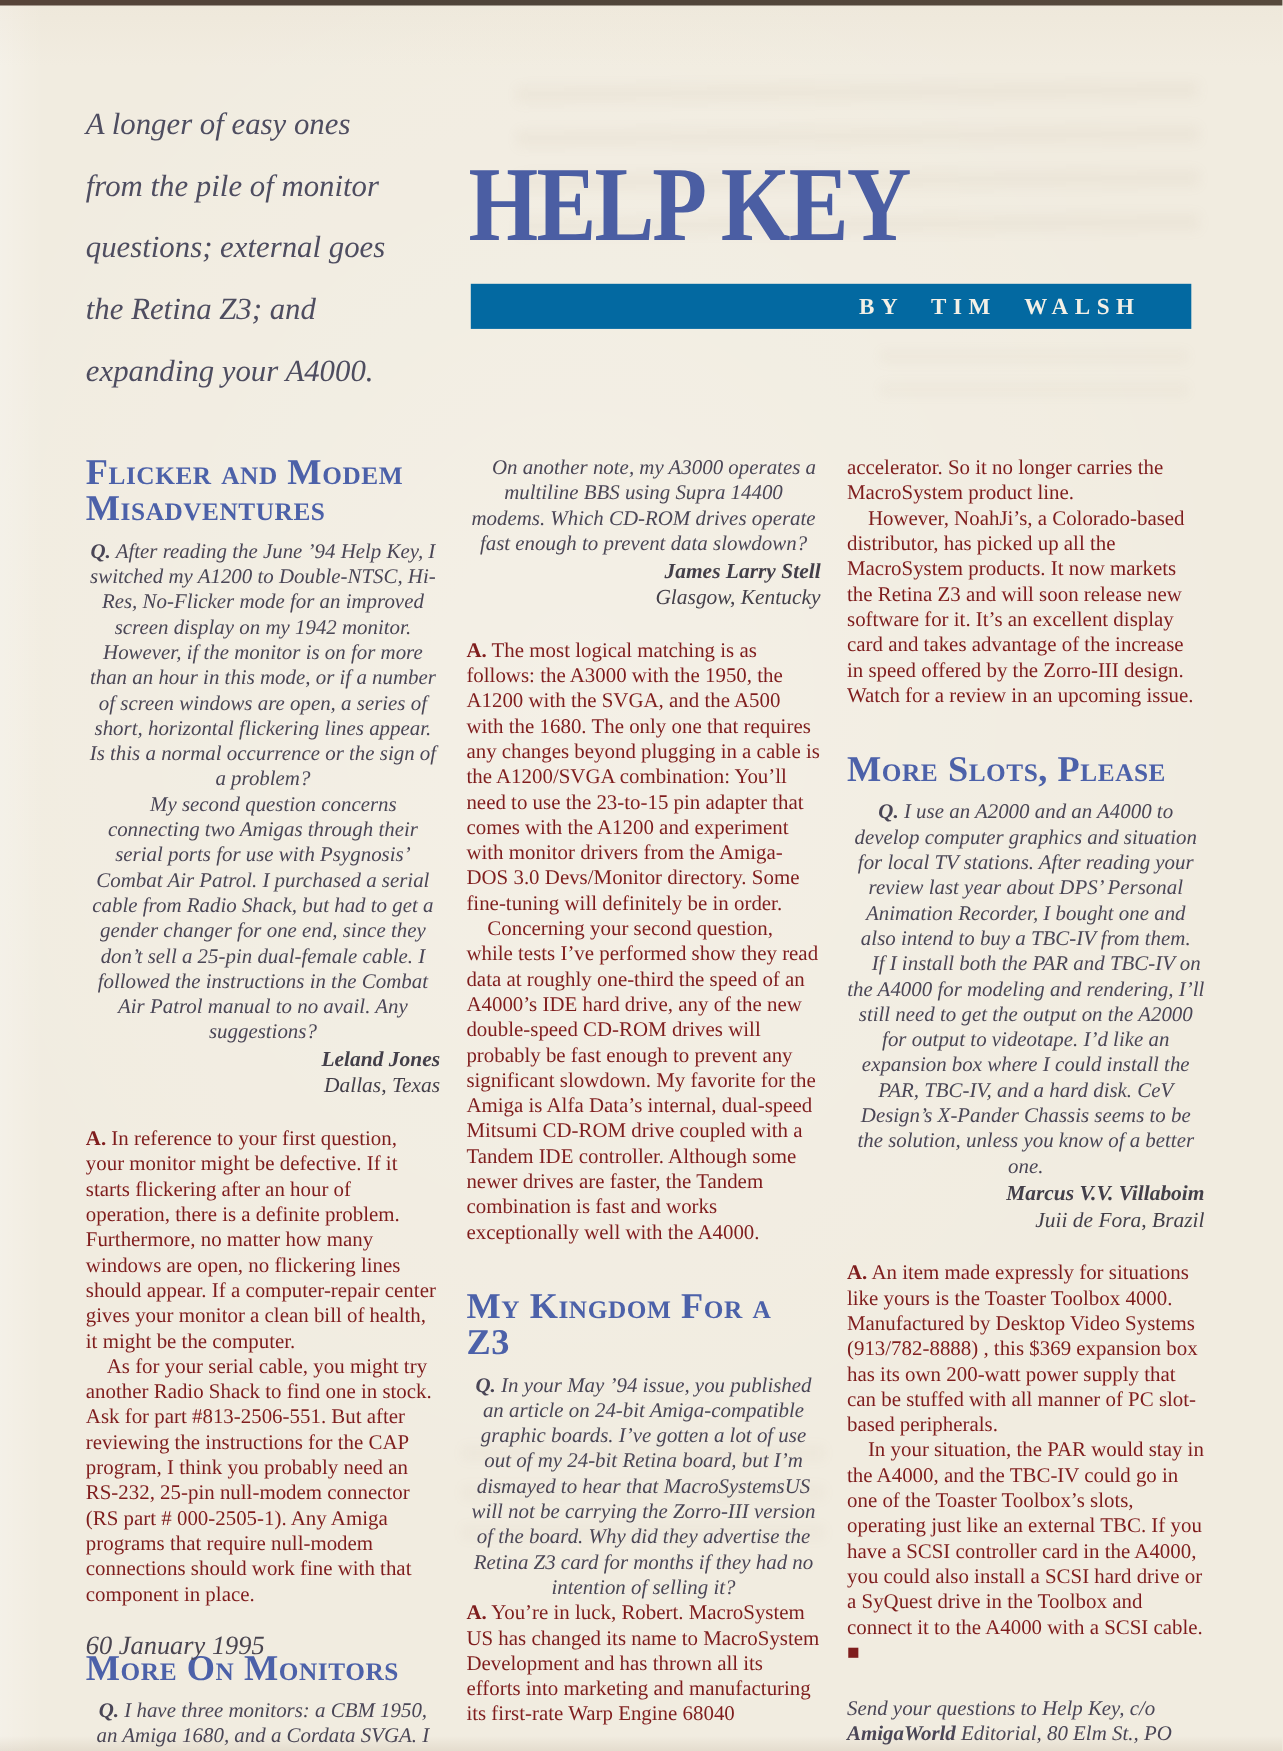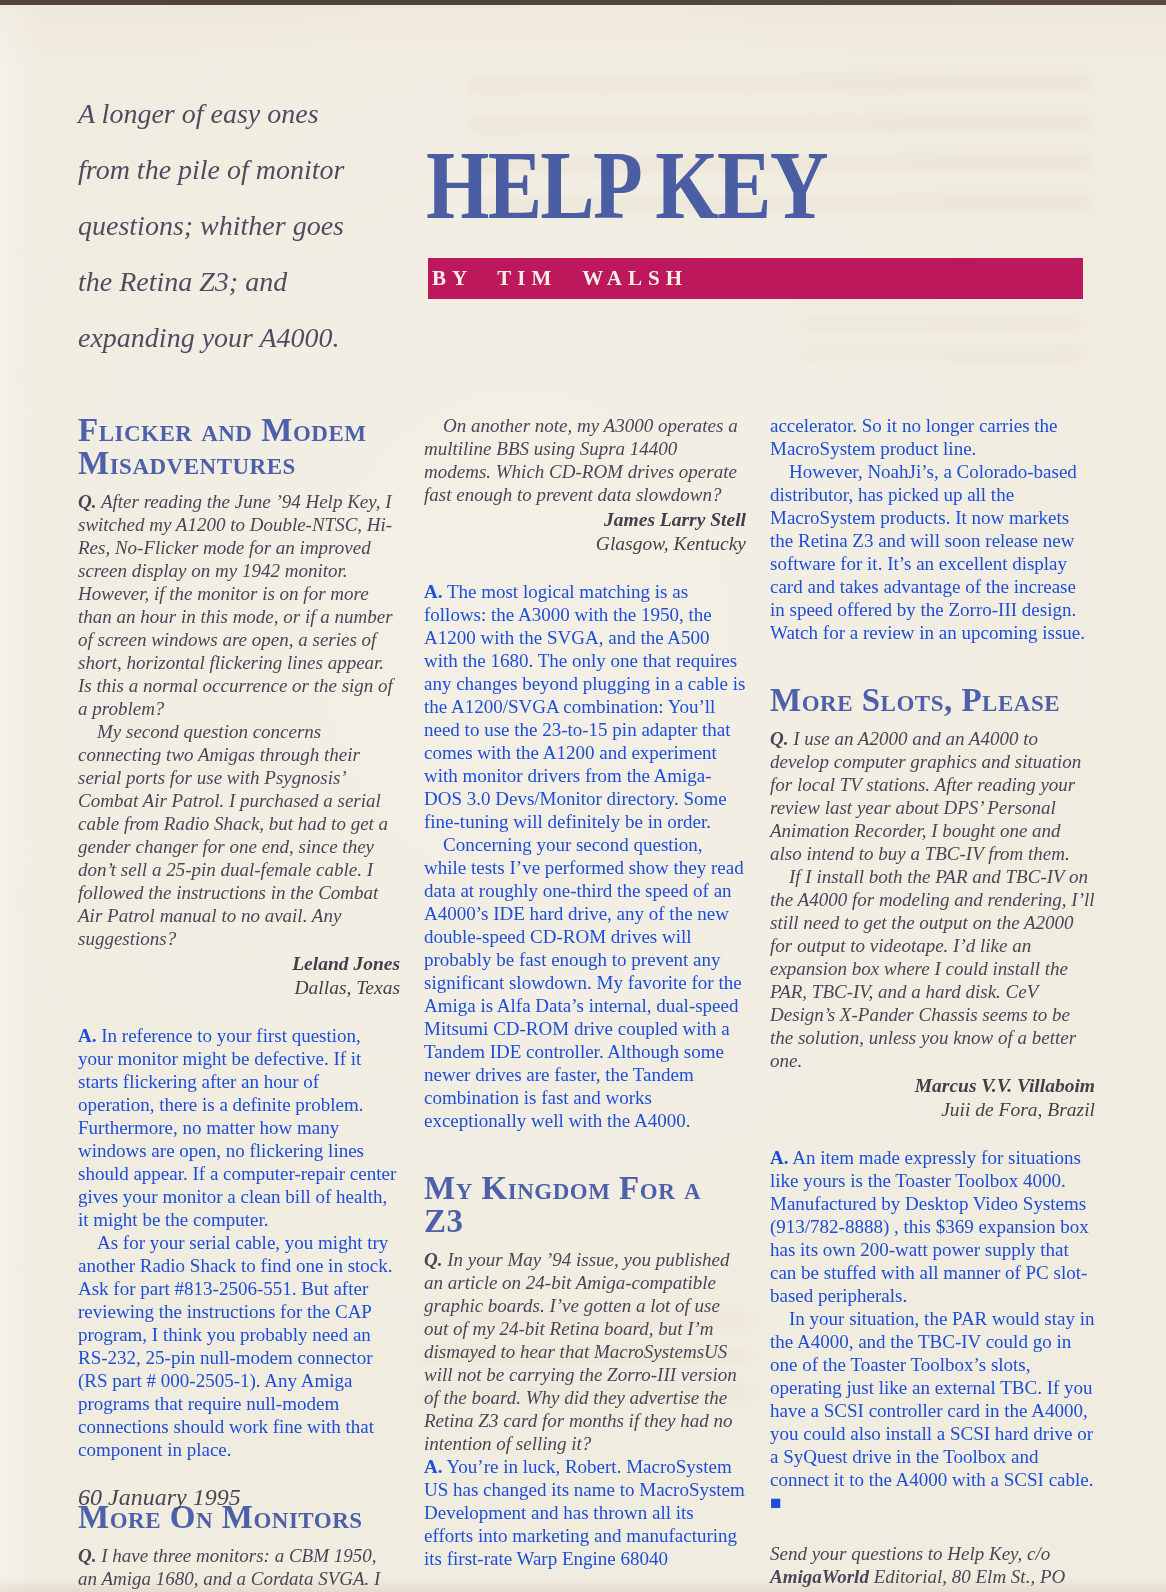--- a/index.html
+++ b/index.html
@@ -45,44 +45,44 @@
   .intro .line{white-space:nowrap;}
 
   .title{
     position:absolute;left:426px;top:136px;
     color:#4b5ea3;font-weight:bold;font-size:97px;line-height:100px;
     letter-spacing:-2px;white-space:nowrap;
     transform:scaleX(.84);transform-origin:left top;
   }
   .byline-bar{
     position:absolute;left:428px;top:258px;width:655px;height:41px;
-    background:#be185d;
-    display:flex;align-items:center;justify-content:flex-start;
-    padding:4px;box-sizing:border-box;
+    background:#0369a1;
+    display:flex;align-items:center;justify-content:flex-end;
+    padding:16px;box-sizing:border-box;
   }
   .byline-text{
     color:#f3f0e6;font-weight:bold;font-size:21px;
     letter-spacing:6px;word-spacing:14px;margin-right:30px;white-space:nowrap;
   }
 
   .columns{
     position:absolute;left:78px;top:414px;width:1012px;
     display:flex;
   }
   .col{width:322px;flex:0 0 auto;}
   .col + .col{margin-left:24px;}
   .col3{width:325px;margin-left:19px;}
 
   .section-heading{
     font-variant:small-caps;font-weight:bold;color:#4c61a9;
     font-size:33px;line-height:33px;margin:0 0 10px 0;letter-spacing:.5px;
   }
   .mt{margin-top:40px;}
-  p{margin:0;font-size:19px;line-height:23px;color:#1d4ed8;}
-  p.q{font-style:italic;color:#4a4656;}
+  p{margin:0;font-size:19px;line-height:23px;color:#7f1d1d;}
+  p.q{font-style:italic;color:#4a4656;text-align:center;}
   p.indent{text-indent:19px;}
   .marker{font-weight:bold;}
   .sig{text-align:right;font-style:italic;font-size:19.5px;line-height:24px;color:#433f49;margin:2px 0 24px 0;}
   .sig-name{font-weight:bold;}
   .outro{font-style:italic;margin-top:28px;color:#4a4656;}
   .outro b{font-style:italic;}
 
   .footer{
     position:absolute;left:78px;top:1484px;
     font-style:italic;font-size:24px;color:#4a4550;
@@ -93,21 +93,21 @@
 
 <div class="paper-tint"></div>
 <div class="top-edge"></div>
 <div class="ghost ghost-a"></div>
 <div class="ghost ghost-b"></div>
 <div class="ghost ghost-c"></div>
 
 <div class="intro">
   <div class="line">A longer of easy ones</div>
   <div class="line">from the pile of monitor</div>
-  <div class="line">questions; whither goes</div>
+  <div class="line">questions; external goes</div>
   <div class="line">the Retina Z3; and</div>
   <div class="line">expanding your A4000.</div>
 </div>
 
 <div class="title">HELP KEY</div>
 
 <div class="byline-bar">
   <span class="byline-text">BY TIM WALSH</span>
 </div>
 

